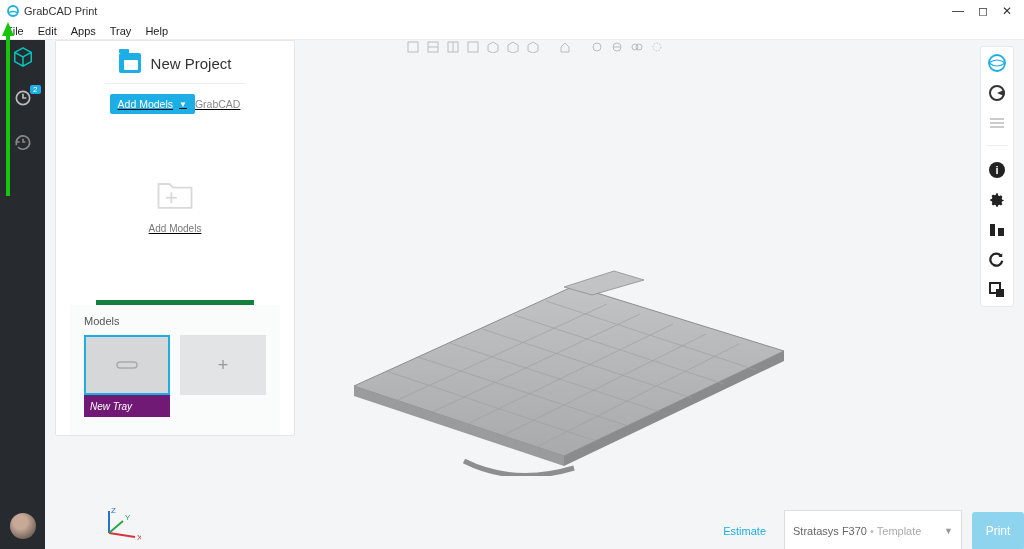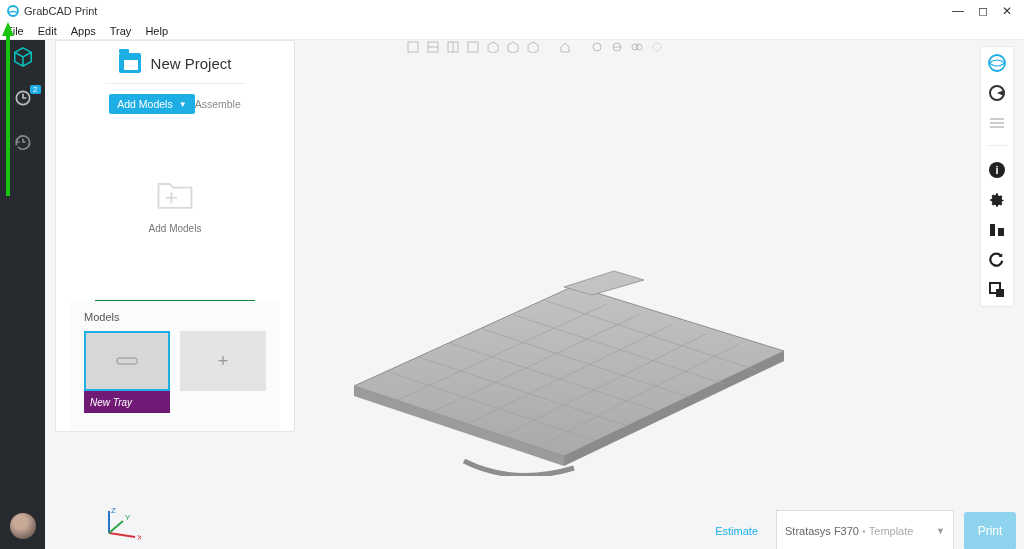--- a/index.html
+++ b/index.html
@@ -31,21 +31,21 @@
   .content { flex: 1; background: #f4f5f6; position: relative; overflow: hidden; }
 
   
   .panel { position: absolute; left: 10px; top: 0; width: 240px; background: #fff; border: 1px solid #e6e6e6; border-radius: 2px; display: flex; flex-direction: column; box-shadow: 0 0 0 rgba(0,0,0,0.02); align-items: center; }
   .panel-header { display: flex; align-items: center; gap: 10px; padding: 12px 14px 10px; border-bottom: 1px solid #eee; }
   .panel-header .foldericon { width: 22px; height: 20px; background: #1caee4; border-radius: 2px; position: relative; }
   .panel-header .foldericon::before { content: ""; position: absolute; top: -4px; left: 0; width: 10px; height: 4px; background: #1caee4; border-radius: 1px 1px 0 0; }
   .panel-header .foldericon::after { content: ""; position: absolute; top: 4px; left: 3px; width: 16px; height: 11px; background: #fff; border-radius: 1px; opacity: 0; }
   .panel-header .title { font-size: 15px; color: #333; }
 
-  .panel-body { padding: 10px 14px 16px; border-bottom: 1px solid #15803d; }
+  .panel-body { padding: 10px 14px 16px; border-bottom: 5px solid #15803d; text-decoration: underline; }
   .addrow { display: flex; align-items: center; justify-content: space-between; margin-bottom: 10px; }
   .addbtn { background: #1caee4; color: #fff; font-size: 10.5px; padding: 4px 8px; border-radius: 2px; display: inline-flex; align-items: center; gap: 6px; }
   .addbtn .caret { font-size: 8px; }
   .assemble { font-size: 10.5px; color: #888; }
 
   .dropzone { background: #fff; display: flex; flex-direction: column; align-items: center; justify-content: center; height: 160px; }
   .dropzone svg { width: 44px; height: 40px; opacity: 0.5; }
   .dropzone .droptext { font-size: 10px; color: #777; margin-top: 8px; }
 
   .panel-trays { padding: 10px 14px 18px; background: #fafbfb; }
@@ -63,21 +63,21 @@
 
   
   .righttool { position: absolute; right: 10px; top: 6px; width: 34px; background: #fff; border: 1px solid #e8e8e8; border-radius: 3px; display: flex; flex-direction: column; align-items: center; padding: 6px 0; gap: 10px; }
   .righttool .ico { width: 20px; height: 20px; display: flex; align-items: center; justify-content: center; }
   .righttool hr { width: 70%; border: none; border-top: 1px solid #eee; margin: 2px 0 4px; }
 
   
   .buildplate { position: absolute; left: 54%; top: 64%; transform: translate(-50%, -50%); width: 520px; height: 220px; pointer-events: none; }
 
   
-  .bottombar { position: absolute; right: 0; bottom: 0; height: 36px; display: flex; align-items: center; gap: 10px; padding-right: 8px; }
+  .bottombar { position: absolute; right: 0; bottom: 0; height: 36px; display: flex; align-items: center; gap: 10px; }
   .bottombar .estimate { color: #1caee4; font-size: 11px; margin-right: 8px; }
   .printersel { width: 178px; height: 42px; background: #fff; border: 1px solid #ddd; border-radius: 0; display: flex; align-items: center; padding: 0 8px; font-size: 11px; color: #666; justify-content: space-between; }
   .printersel .tpl { color: #aaa; }
   .printbtn { width: 52px; height: 38px; background: #8fd4ee; color: #fff; font-size: 12px; border-radius: 3px; display: flex; align-items: center; justify-content: center; }
 
   
   .axis { position: absolute; left: 56px; bottom: 8px; width: 40px; height: 34px; pointer-events: none; }
 
 </style>
 </head>
@@ -293,21 +293,21 @@
         </div>
         <div class="title">New Project</div>
       </div>
 
       <div class="panel-body">
         <div class="addrow">
           <div class="addbtn">
             <span>Add Models</span>
             <span class="caret">▼</span>
           </div>
-          <div class="assemble">Assemble</div>
+          <div class="assemble">GrabCAD</div>
         </div>
         <div class="dropzone">
           <svg viewBox="0 0 48 40">
             <path d="M6 8h12l4 4h20v22H6z" fill="none" stroke="#b5b5b5" stroke-width="2"></path>
             <rect x="19" y="17" width="2" height="12" fill="#b5b5b5"></rect>
             <rect x="14" y="22" width="12" height="2" fill="#b5b5b5"></rect>
           </svg>
           <div class="droptext">Add Models</div>
         </div>
       </div>

